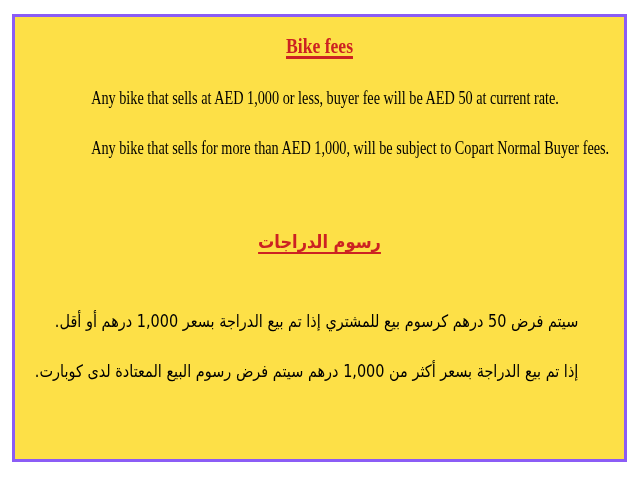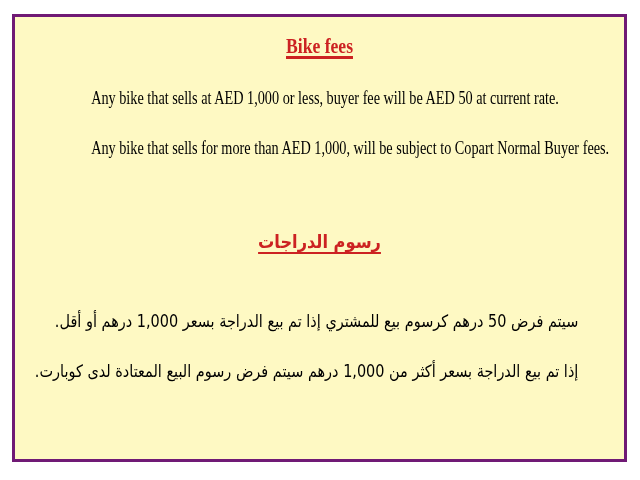--- a/index.html
+++ b/index.html
@@ -14,23 +14,23 @@
     overflow: hidden;
     font-family: "Liberation Serif", serif;
     color: #000000;
   }
   .frame {
     position: absolute;
     left: 12px;
     top: 14px;
     width: 615px;
     height: 448px;
-    border: 3px solid #701a75;
+    border: 3px solid #8b5cf6;
     box-sizing: border-box;
-    background: #fef9c3;
+    background: #fde047;
   }
   .frame > * {
     position: absolute;
     left: 0;
     right: 0;
     margin: 0;
     text-align: center;
     white-space: nowrap;
   }
   h1.title-en {

